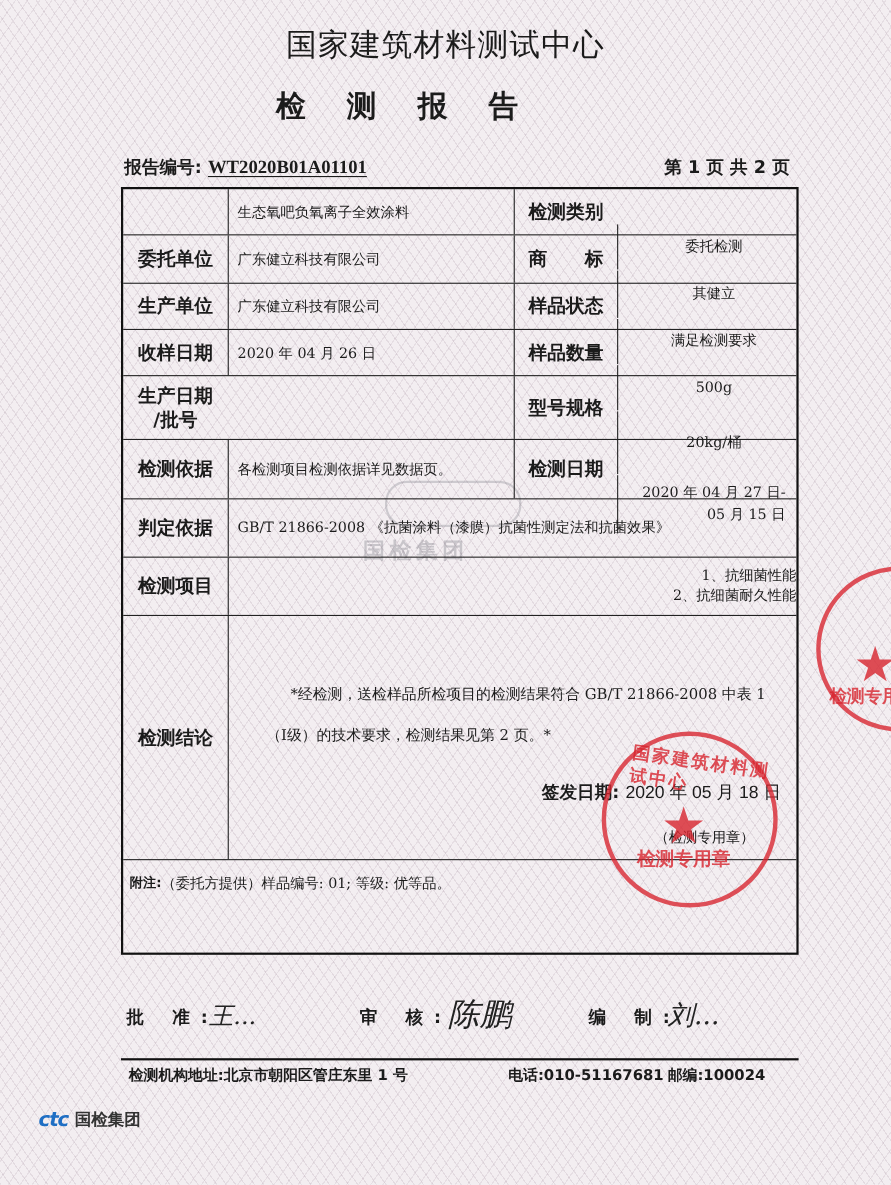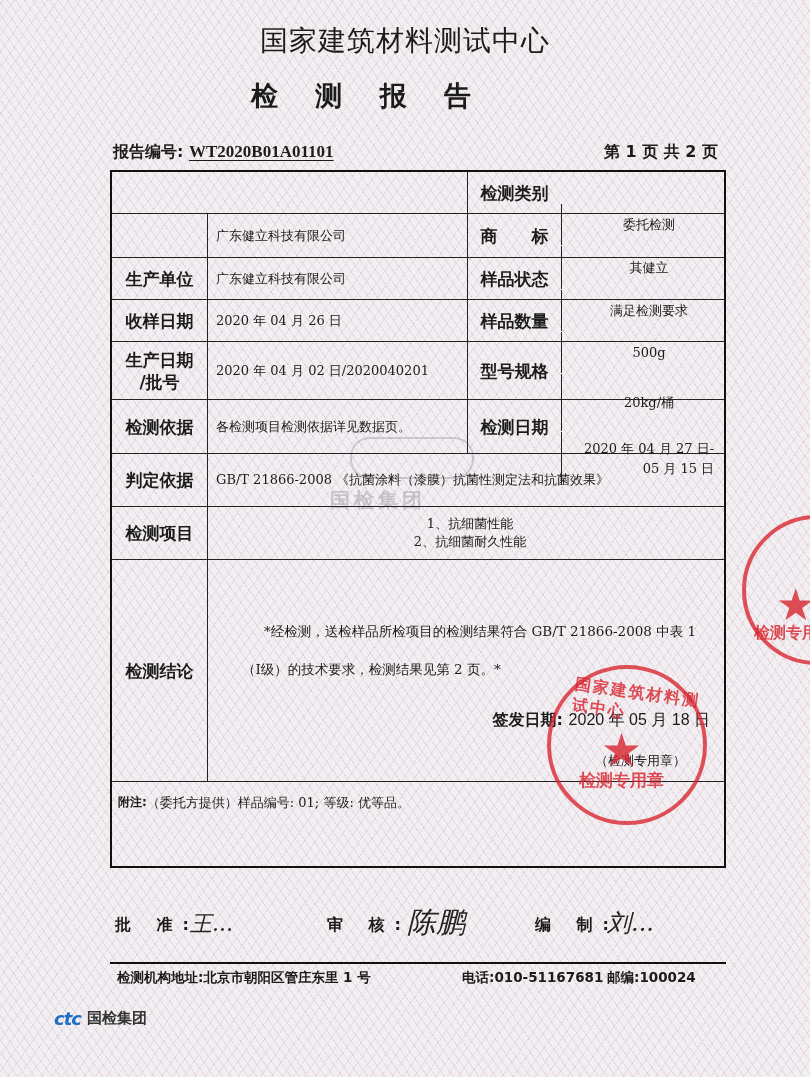--- a/index.html
+++ b/index.html
@@ -25,37 +25,37 @@
   .cell { position:absolute; top:0; height:100%; display:flex; align-items:center; box-sizing:border-box; }
   .lab { font-family:"DejaVu Sans", sans-serif; font-weight:bold; font-size:17px; justify-content:center; text-align:center; line-height:22px; }
   .val { font-family:"DejaVu Serif", serif; font-size:13px; padding-left:8px; }
   .val.center { justify-content:center; padding-left:12px; text-align:right; line-height:20px;margin-top:32px; }
   .vline { border-left:1px solid #222; }
   .c1 { left:0; width:95px; }
   .c2 { left:95px; width:260px; }
   .c3 { left:355px; width:94px; }
   .c4 { left:449px; width:163px; }
   .cwide { left:95px; width:517px; }
-  .items { flex-direction:column; align-items:center; justify-content:center; line-height:18px; }
+  .items { flex-direction:column; align-items:flex-end; justify-content:center; line-height:18px; }
   .concl { font-size:13.5px; line-height:38px; padding:0 8px 0 18px; }
   .concl p { margin:16px; text-indent:22px; }
   .issue { position:absolute; right:14px; top:150px; font-family:"DejaVu Sans", sans-serif; font-weight:bold; font-size:16px; }
   .issue .d { font-family:Liberation Sans, sans-serif; font-weight:normal; }
   .seal-lbl { position:absolute; right:38px; top:192px; font-size:13px; }
   .note { padding-left:6px; font-size:13px; align-items:flex-start; padding-top:12px; }
   .note b { font-family:"DejaVu Sans", sans-serif; font-size:12px; }
 
   .sign-row { left:115px; top:915px; width:610px; font-family:"DejaVu Sans", sans-serif; font-weight:bold; font-size:16px; }
   .sign-row span.lbl { position:absolute; top:0; letter-spacing:10px; }
   .sig { position:absolute; font-family:"DejaVu Serif", serif; font-style:italic; font-weight:normal; color:#222; }
   .footer-line { left:110px; top:962px; width:616px; height:2px; background:#111; }
   .footer { left:117px; top:969px; width:610px; font-family:"DejaVu Sans", sans-serif; font-weight:bold; font-size:13.5px; }
   .footer span { position:absolute; top:0; }
 
-  .logo { left:35px; top:1008px; font-family:"DejaVu Sans", sans-serif; font-weight:bold; font-size:15px; color:#333; display:flex; align-items:center; gap:6px;margin-left:19px; }
+  .logo { left:35px; top:1008px; font-family:"DejaVu Sans", sans-serif; font-weight:bold; font-size:15px; color:#333; display:flex; align-items:center; gap:6px; }
   .logo .ctc { color:#1f6fc4; font-size:18px; font-style:italic; letter-spacing:-1px; }
 
   .watermark { left:330px; top:487px; font-family:"DejaVu Sans", sans-serif; font-weight:bold; font-size:20px; color:rgba(120,120,130,0.35); letter-spacing:4px; }
   .wm-ctc { left:350px; top:437px; width:120px; height:38px; border:2px solid rgba(120,120,130,0.3); border-radius:20px; }
 
   .stamp { left:547px; top:665px; width:160px; height:160px; border-radius:50%; border:4px solid rgba(215,35,45,0.78); box-sizing:border-box; }
   .stamp-text { position:absolute; color:rgba(215,35,45,0.8); font-family:"DejaVu Sans", sans-serif; font-weight:bold; }
   .stamp .star { left:50px; top:54px; font-size:46px; }
   .stamp .bottom { left:28px; top:100px; font-size:17px; }
   .stamp .arc { left:22px; top:14px; font-size:16px; letter-spacing:2px; transform:rotate(8deg); }
@@ -73,25 +73,27 @@
   <span class="num">WT2020B01A01101</span>
 </div>
 <div class="abs page-no">第 1 页  共 2 页</div>
 
 <div class="abs wm-ctc"></div>
 <div class="abs watermark">国检集团</div>
 
 <div class="abs table">
 
   <div class="row" style="top:0;height:42px;">
+    <div class="cell val c2 vline">生态氧吧负氧离子全效涂料</div>
     <div class="cell lab c3 vline">检测类别</div>
     <div class="cell val center c4 vline">委托检测</div>
   </div>
 
   <div class="row" style="top:42px;height:44px;">
+    <div class="cell lab c1">委托单位</div>
     <div class="cell val c2 vline">广东健立科技有限公司</div>
     <div class="cell val center c4 vline">其健立</div>
     <div class="cell lab c3 vline" style="white-space:pre;">商　　标</div>
   </div>
 
   <div class="row" style="top:86px;height:42px;">
     <div class="cell lab c1">生产单位</div>
     <div class="cell val c2 vline">广东健立科技有限公司</div>
     <div class="cell val center c4 vline">满足检测要求</div>
     <div class="cell lab c3 vline">样品状态</div>
@@ -100,21 +102,20 @@
   <div class="row" style="top:128px;height:42px;">
     <div class="cell lab c1">收样日期</div>
     <div class="cell val c2 vline">2020 年 04 月 26 日</div>
     <div class="cell lab c3 vline">样品数量</div>
     <div class="cell val center c4 vline">500g</div>
   </div>
 
   <div class="row" style="top:170px;height:58px;">
     <div class="cell lab c1" style="white-space:pre-line;">生产日期
 /批号</div>
-    <div class="cell val c2 vline">2020 年 04 月 02 日/2020040201</div>
     <div class="cell lab c3 vline">型号规格</div>
     <div class="cell val center c4 vline">20kg/桶</div>
   </div>
 
   <div class="row" style="top:228px;height:54px;">
     <div class="cell lab c1">检测依据</div>
     <div class="cell val c2 vline">各检测项目检测依据详见数据页。</div>
     <div class="cell lab c3 vline">检测日期</div>
     <div class="cell val center c4 vline" style="white-space:pre-line;">2020 年 04 月 27 日-
 05 月 15 日</div>

